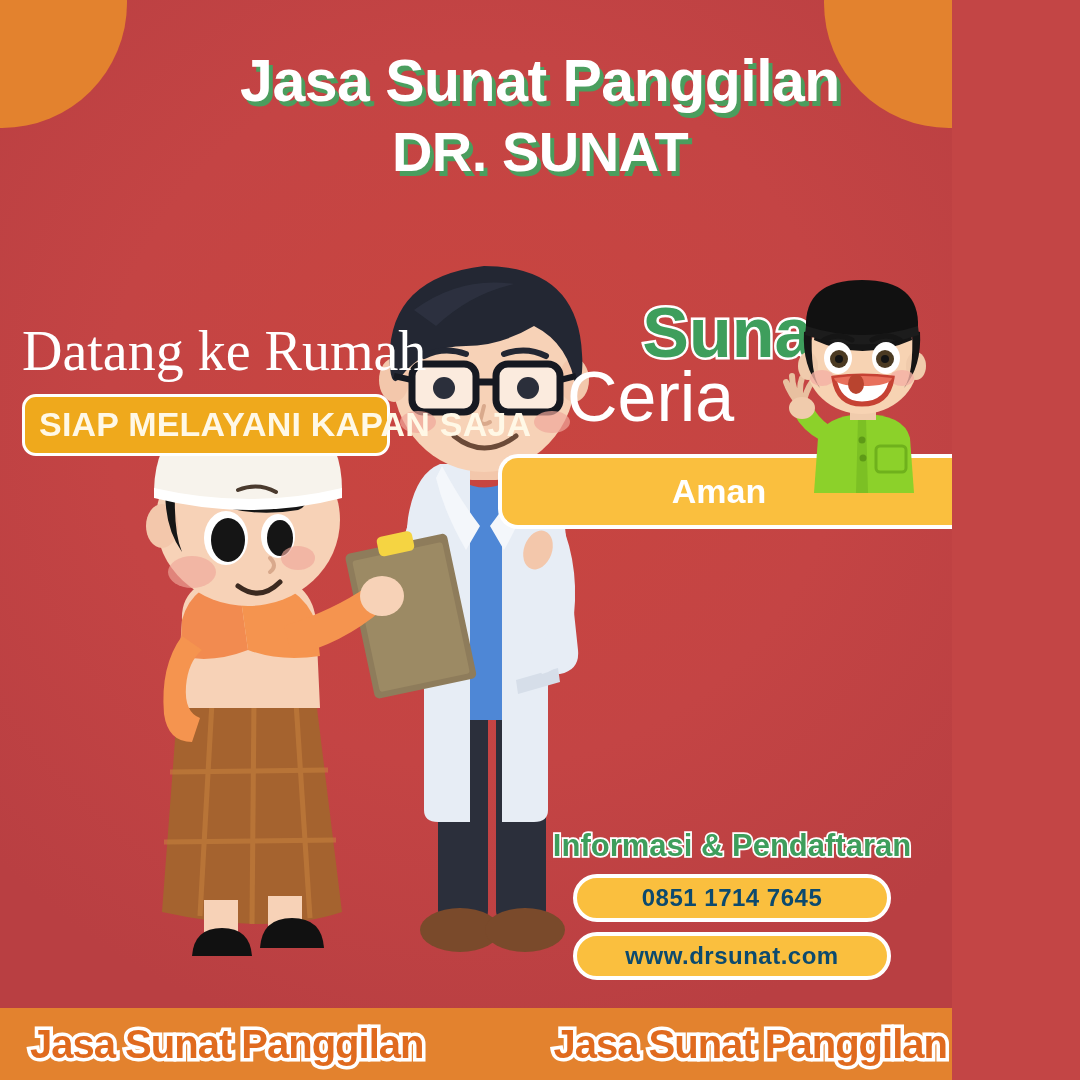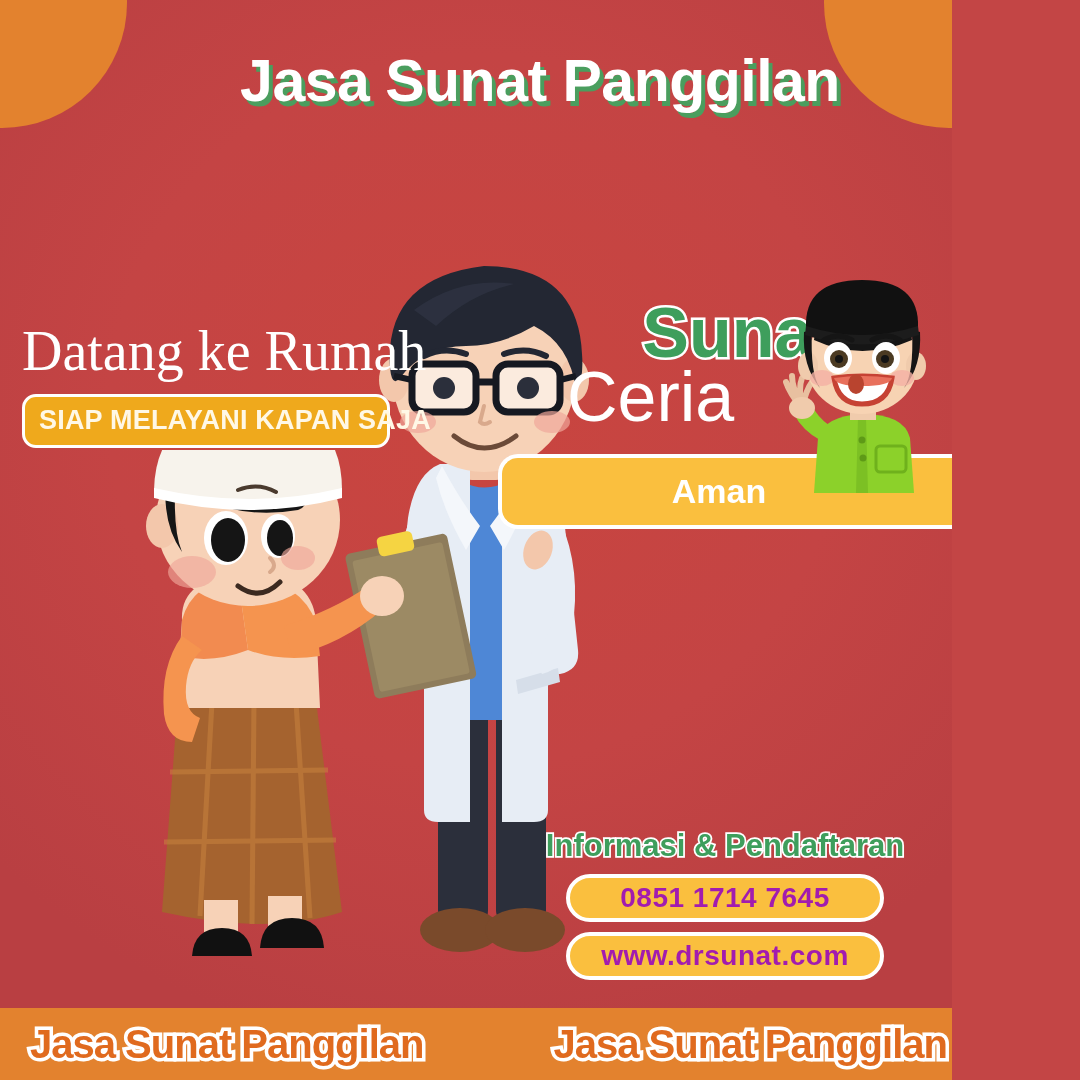--- a/index.html
+++ b/index.html
@@ -33,21 +33,21 @@
     font-family:"Liberation Serif", serif;
     color:#FFFFFF;font-size:56px;line-height:1.05;
     text-align:center;white-space:nowrap;
   }
   #ready-badge{
     margin-top:13px;background:#EFA91C;border:3px solid #FFFFFF;
     border-radius:14px;padding:8px 14px 9px;text-align:center;
     box-sizing:border-box;width:368px;
   }
   #ready-badge span{
-    color:#FFF8E6;font-size:27px;font-weight:bold;letter-spacing:0.2px;white-space:nowrap;
+    color:#FFF8E6;font-size:34px;font-weight:bold;letter-spacing:0.2px;white-space:nowrap;
   }
 
   
   #right-block{position:absolute;right:0;top:300px;width:470px;z-index:6;}
   #brand-heading{text-align:left;padding-left:45px;line-height:0.97;}
   #brand-word-1{
     display:block;font-size:70px;font-weight:bold;color:#3E9E5C;
     -webkit-text-stroke:5px #FFFFFF;paint-order:stroke fill;text-align:center;
   }
   #brand-word-2{
@@ -59,32 +59,32 @@
   .feature-pill{
     background:#FABF3E;border:4px solid #FFFFFF;border-right:none;
     border-radius:20px 0 0 20px;height:75px;
     margin-bottom:28px;margin-left:16px;
     display:flex;align-items:center;justify-content:center;
     box-sizing:border-box;padding-right:16px;
   }
   .feature-pill span{color:#FFFFFF;font-size:34px;font-weight:bold;}
 
   
-  #contact-block{position:absolute;right:17px;bottom:100px;width:420px;text-align:center;z-index:6;}
+  #contact-block{position:absolute;right:10px;bottom:100px;width:420px;text-align:center;z-index:6;}
   #contact-heading{
     font-size:31px;font-weight:bold;color:#3E9E5C;
     -webkit-text-stroke:3.5px #FFFFFF;paint-order:stroke fill;
     white-space:nowrap;
   }
   .contact-pill{
     margin:10px auto 0;background:#FABF3E;border:4px solid #FFFFFF;
     border-radius:24px;height:48px;width:318px;
     display:flex;align-items:center;justify-content:center;box-sizing:border-box;
   }
-  .contact-pill span{color:#a21caf;font-size:28px;font-weight:bold;letter-spacing:0.5px;}
+  .contact-pill span{color:#0c4a6e;font-size:24px;font-weight:bold;letter-spacing:0.5px;}
 
   
   #footer{
     position:absolute;left:0;bottom:0;width:1080px;height:72px;
     background:#E3822E;display:flex;align-items:center;z-index:8;
   }
   .footer-text{
     font-size:40px;font-weight:bold;color:#E06A1E;
     -webkit-text-stroke:7px #FFFFFF;paint-order:stroke fill;
     white-space:nowrap;letter-spacing:-1px;
@@ -101,20 +101,21 @@
 </head>
 <body>
 
 <div id="poster">
 
   <div id="circle-left" class="corner-circle"></div>
   <div id="circle-right" class="corner-circle"></div>
 
   <div id="header">
     <div id="title-line-1" class="title-line">Jasa Sunat Panggilan</div>
+    <div id="title-line-2" class="title-line">DR. SUNAT</div>
   </div>
 
   <svg id="doctor-illustration" class="illus" viewBox="0 0 330 720">
 
     <path d="M118 470 L118 660 Q118 672 132 672 L158 672 Q168 672 168 660 L168 470 Z" fill="#2B2F3B"></path>
     <path d="M176 470 L176 660 Q176 672 190 672 L216 672 Q226 672 226 660 L226 470 Z" fill="#2B2F3B"></path>
 
     <ellipse cx="140" cy="680" rx="40" ry="22" fill="#7A4A2B"></ellipse>
     <ellipse cx="205" cy="680" rx="40" ry="22" fill="#7A4A2B"></ellipse>
 

